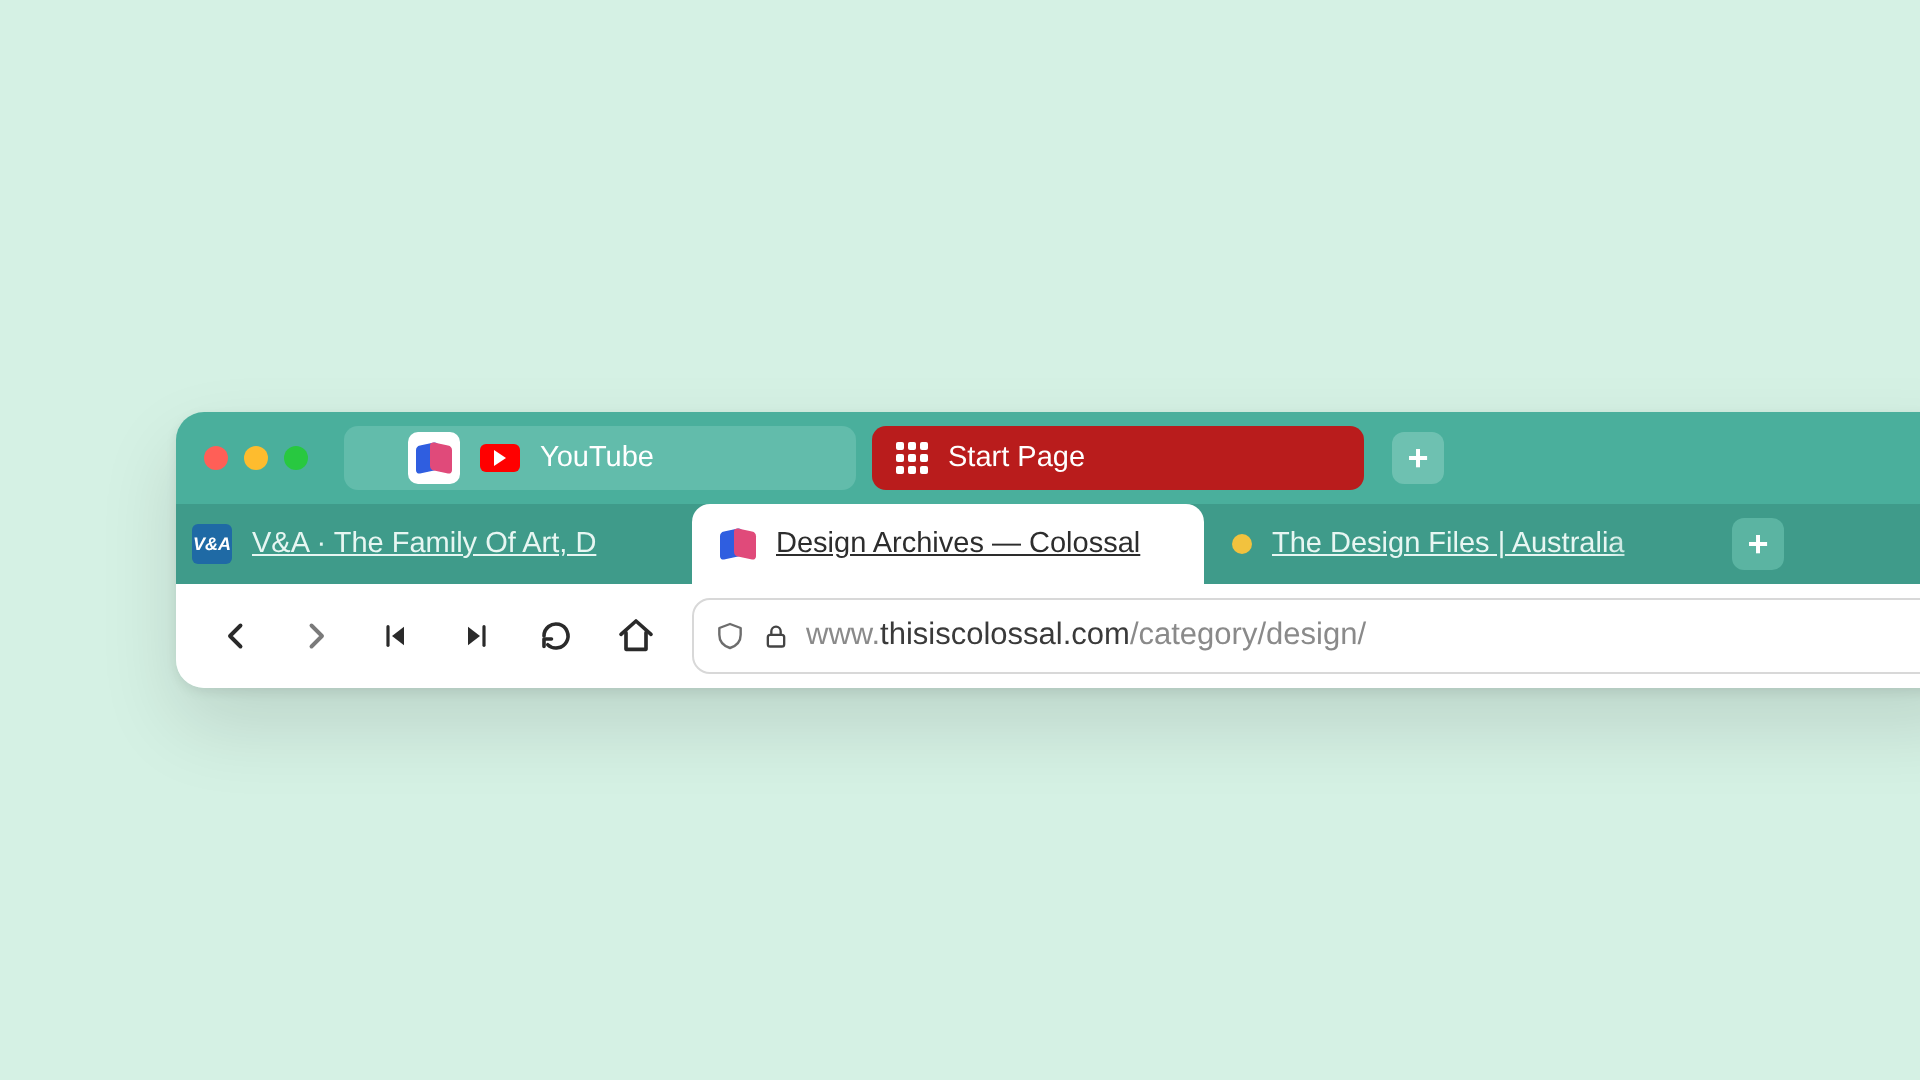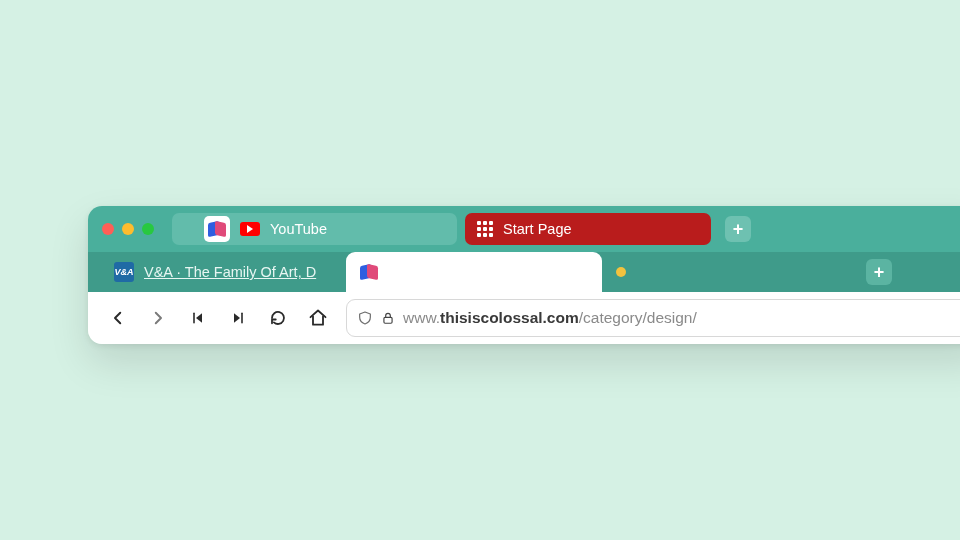--- a/index.html
+++ b/index.html
@@ -35,21 +35,21 @@
     height: 32px;
     border-radius: 7px;
     display: flex;
     align-items: center;
     gap: 10px;
     padding: 0 12px;
     color: #fff;
     font-size: 14.5px;
     font-weight: 500;
   }
-  .ws1 { background: #62bcab; width: 285px; padding-left: 32px; }
+  .ws1 { background: #62bcab; width: 256px; padding-left: 32px; }
   .ws2 { background: #b91c1c; width: 246px; }
   .ws-icon-wrap {
     width: 26px; height: 26px; border-radius: 5px;
     background: #fff; display:flex; align-items:center; justify-content:center;
   }
   .new-ws {
     width: 26px; height: 26px; border-radius: 6px;
     background: #6ec1b1;
     display:flex; align-items:center; justify-content:center;
     margin-left: 6px;
@@ -74,21 +74,21 @@
     display: flex;
     align-items: center;
     gap: 10px;
     padding: 0 14px;
     color: #e7f6f2;
     font-size: 14.5px;
     white-space: nowrap;
     overflow: hidden;
     position: relative;
   }
-  .tab0 { width: 258px; padding-left: 26px; }
+  .tab0 { width: 258px; padding-left: 8px; }
   .tab1 { width: 256px; background: #fff; color: #2d2d2d; border-radius: 9px 9px 0 0; }
   .tab2 { width: 258px; }
   .tab-text { overflow: hidden; text-overflow: ellipsis; flex: 1; text-decoration: underline; }
   .tab2 .tab-text {
     -webkit-mask-image: linear-gradient(to right, #000 80%, transparent 100%);
     mask-image: linear-gradient(to right, #000 80%, transparent 100%);
   }
   .new-tab {
     width: 26px; height: 26px; border-radius: 6px;
     background: #5bb4a2;
@@ -119,21 +119,21 @@
     height: 38px;
     border: 1px solid #d8d8d8;
     border-radius: 9px;
     display: flex;
     align-items: center;
     padding: 0 10px;
     gap: 8px;
     margin-left: 6px;
   }
   .url-text { font-size: 15.5px; color: #8a8a8a; }
-  .url-host { color: #3a3a3a; font-weight: bold; }
+  .url-host { color: #3a3a3a; }
 
   
   .fav-va {
     width: 20px; height: 20px; border-radius: 3px;
     background: #1f6aa5; color:#fff;
     font-size: 9px; font-weight:700;
     display:flex; align-items:center; justify-content:center;
     font-style: italic;
   }
   .fav-col {
@@ -198,23 +198,25 @@
     </div>
   </div>
 
   <div class="tabstrip">
     <div class="tab tab0">
       <div class="fav-va">V&amp;A</div>
       <span class="tab-text">V&amp;A · The Family Of Art, D</span>
     </div>
     <div class="tab tab1">
       <div class="fav-col"></div>
+      <span class="tab-text">Design Archives — Colossal</span>
     </div>
     <div class="tab tab2">
       <div class="fav-dot"></div>
+      <span class="tab-text">The Design Files | Australia</span>
     </div>
     <div class="new-tab">
       <span class="plus">+</span>
     </div>
   </div>
 
   <div class="navbar">
     <div class="nav-btn">
       <svg width="18" height="18" viewBox="0 0 24 24">
           <path d="M15 5l-7 7 7 7" fill="none" stroke="currentColor" stroke-width="2.6" stroke-linecap="round" stroke-linejoin="round"></path>

